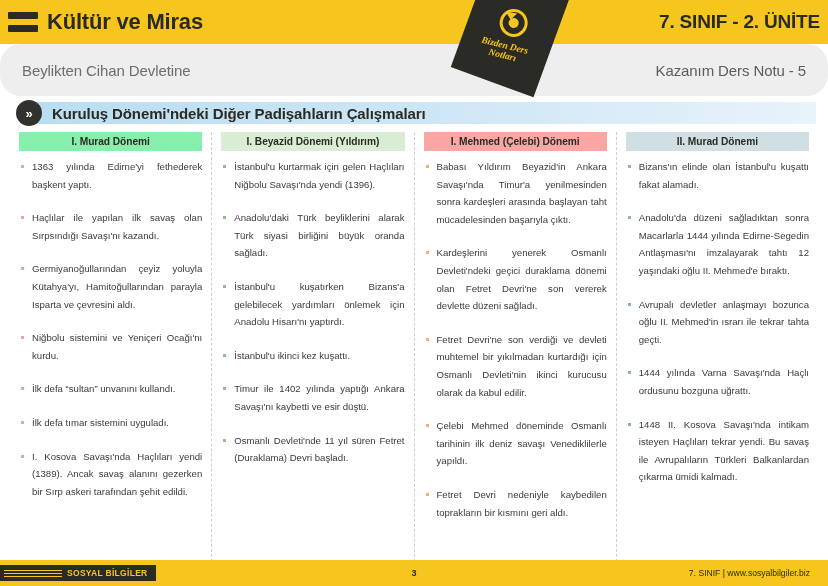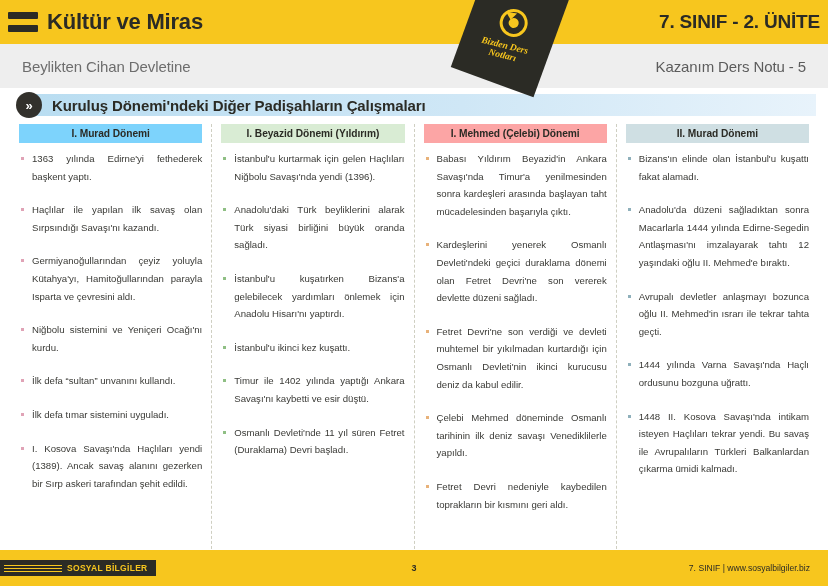--- a/index.html
+++ b/index.html
@@ -72,26 +72,27 @@
     font-style:italic;
     font-weight:bold;
     font-size:9.5px;
     line-height:10px;
     text-align:center;
     transform:rotate(-6deg);
   }
 
   
   .subbar {
-    height:44px;
+    height:52px;
     background:#eeeeee;
     display:flex;
     align-items:center;
     padding:12px 22px;
     position:relative;
+    border-radius:21px;
   }
   .subbar-left {
     font-size:15px;
     color:#6d6d6d;
     letter-spacing:-0.1px;
     white-space:nowrap;
   }
   .subbar-right {
     margin-left:auto;
     font-size:15px;
@@ -153,21 +154,21 @@
 
   .col-head {
     text-align:center;
     font-size:10.2px;
     font-weight:bold;
     color:#2b2b25;
     padding:4px 2px;
     margin-bottom:7px;
     letter-spacing:-0.05px;
   }
-  .col-head.c0 { background:#7dd3fc; }
+  .col-head.c0 { background:#86efac; }
   .col-head.c1 { background:#d9ecd4; }
   .col-head.c2 { background:#fca5a5; }
   .col-head.c3 { background:#cfdfe3; }
 
   ul.bullets { list-style:none; }
   ul.bullets li {
     position:relative;
     padding-left:13px;
     margin-bottom:16px;
     font-size:9.6px;
@@ -185,21 +186,21 @@
   }
   .col0 ul.bullets li:before { background:#e0a3b6; }
   .col1 ul.bullets li:before { background:#8fbf84; }
   .col2 ul.bullets li:before { background:#e8b27a; }
   .col3 ul.bullets li:before { background:#8fb0bb; }
 
   
   .footer {
     position:absolute;
     left:0; right:0; bottom:0;
-    height:36px;
+    height:26px;
     background:#f7c61e;
     display:flex;
     align-items:center;
     gap:11px;
   }
   .footer-brand {
     margin-left:0;
     height:16px;
     background:#2b2b25;
     display:flex;
@@ -302,21 +303,21 @@
       <li>Timur ile 1402 yılında yaptığı Ankara Savaşı'nı kaybetti ve esir düştü.</li>
       <li>Osmanlı Devleti'nde 11 yıl süren Fetret (Duraklama) Devri başladı.</li>
     </ul>
   </div>
 
   <div class="col col2">
     <div class="col-head c2">I. Mehmed (Çelebi) Dönemi</div>
     <ul class="bullets">
       <li>Babası Yıldırım Beyazid'in Ankara Savaşı'nda Timur'a yenilmesinden sonra kardeşleri arasında başlayan taht mücadelesinden başarıyla çıktı.</li>
       <li>Kardeşlerini yenerek Osmanlı Devleti'ndeki geçici duraklama dönemi olan Fetret Devri'ne son vererek devlette düzeni sağladı.</li>
-      <li>Fetret Devri'ne son verdiği ve devleti muhtemel bir yıkılmadan kurtardığı için Osmanlı Devleti'nin ikinci kurucusu deniz da kabul edilir.</li>
+      <li>Fetret Devri'ne son verdiği ve devleti muhtemel bir yıkılmadan kurtardığı için Osmanlı Devleti'nin ikinci kurucusu olarak da kabul edilir.</li>
       <li>Çelebi Mehmed döneminde Osmanlı tarihinin ilk deniz savaşı Venediklilerle yapıldı.</li>
       <li>Fetret Devri nedeniyle kaybedilen toprakların bir kısmını geri aldı.</li>
     </ul>
   </div>
 
   <div class="col col3">
     <div class="col-head c3">II. Murad Dönemi</div>
     <ul class="bullets">
       <li>Bizans'ın elinde olan İstanbul'u kuşattı fakat alamadı.</li>
       <li>Anadolu'da düzeni sağladıktan sonra Macarlarla 1444 yılında Edirne-Segedin Antlaşması'nı imzalayarak tahtı 12 yaşındaki oğlu II. Mehmed'e bıraktı.</li>

